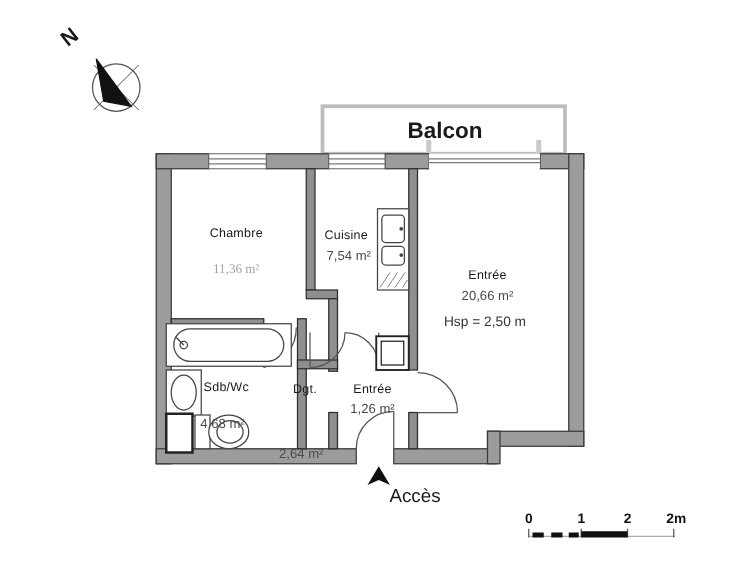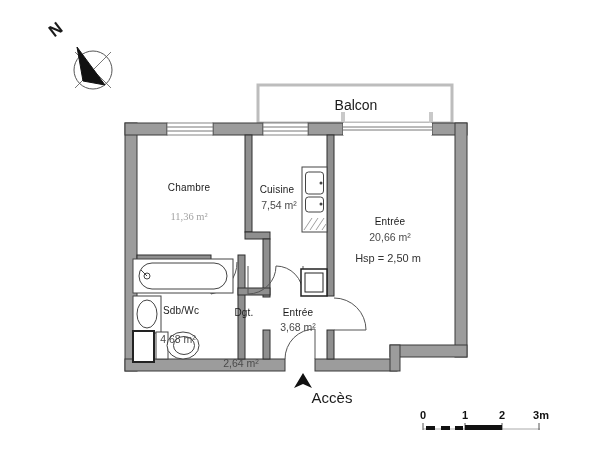--- a/index.html
+++ b/index.html
@@ -16,21 +16,21 @@
   .iwall{fill:#8f8f8f;stroke:#2e2e2e;stroke-width:1;}
   .fixture{fill:#ffffff;stroke:#444444;stroke-width:1;}
   .fixture-bold{fill:#ffffff;stroke:#222222;stroke-width:2;}
   .door{fill:none;stroke:var(--thin-line);stroke-width:1;}
   .winline{stroke:#777777;stroke-width:1;}
   .lbl{position:absolute;transform:translate(-50%,-50%);white-space:nowrap;color:var(--text);}
   .room-name{font-size:10px;letter-spacing:0.2px;}
   .room-area{font-size:10.5px;color:var(--area-text);}
   .room-area.faded{color:var(--faded-area-text);}
   .room-note{font-size:11px;color:#333333;}
-  .balcon-lbl{font-size:14px;}
+  .balcon-lbl{font-size:18px;font-weight:bold;}
   .acces-lbl{font-size:15px;}
   .north-lbl{font-size:17px;font-weight:bold;transform:translate(-50%,-50%) rotate(-38deg);}
   .scale-num{font-size:11px;font-weight:bold;color:#111;}
 </style>
 </head>
 <body>
 
 <div id="stage">
 
   <svg id="plan-svg" width="600" height="450" viewBox="0 0 600 450">
@@ -178,22 +178,22 @@
   <div class="lbl room-area" style="left:390px;top:237px;">20,66 m²</div>
   <div class="lbl room-note" style="left:388px;top:258px;">Hsp = 2,50 m</div>
 
   <div class="lbl room-name" style="left:181px;top:310px;">Sdb/Wc</div>
   <div class="lbl room-area" style="left:178px;top:339px;">4,68 m²</div>
 
   <div class="lbl room-name" style="left:244px;top:312px;">Dgt.</div>
   <div class="lbl room-area" style="left:241px;top:327px;margin-top:36px;">2,64 m²</div>
 
   <div class="lbl room-name" style="left:298px;top:312px;">Entrée</div>
-  <div class="lbl room-area" style="left:298px;top:327px;">3,68 m²</div>
+  <div class="lbl room-area" style="left:298px;top:327px;">1,26 m²</div>
 
   <div class="lbl acces-lbl" style="left:304px;top:397px;margin-left:28px;">Accès</div>
 
   <div class="lbl scale-num" style="left:423px;top:415px;">0</div>
   <div class="lbl scale-num" style="left:465px;top:415px;">1</div>
   <div class="lbl scale-num" style="left:502px;top:415px;">2</div>
-  <div class="lbl scale-num" style="left:541px;top:415px;">3m</div>
+  <div class="lbl scale-num" style="left:541px;top:415px;">2m</div>
 
 </div>
 
 </body></html>

